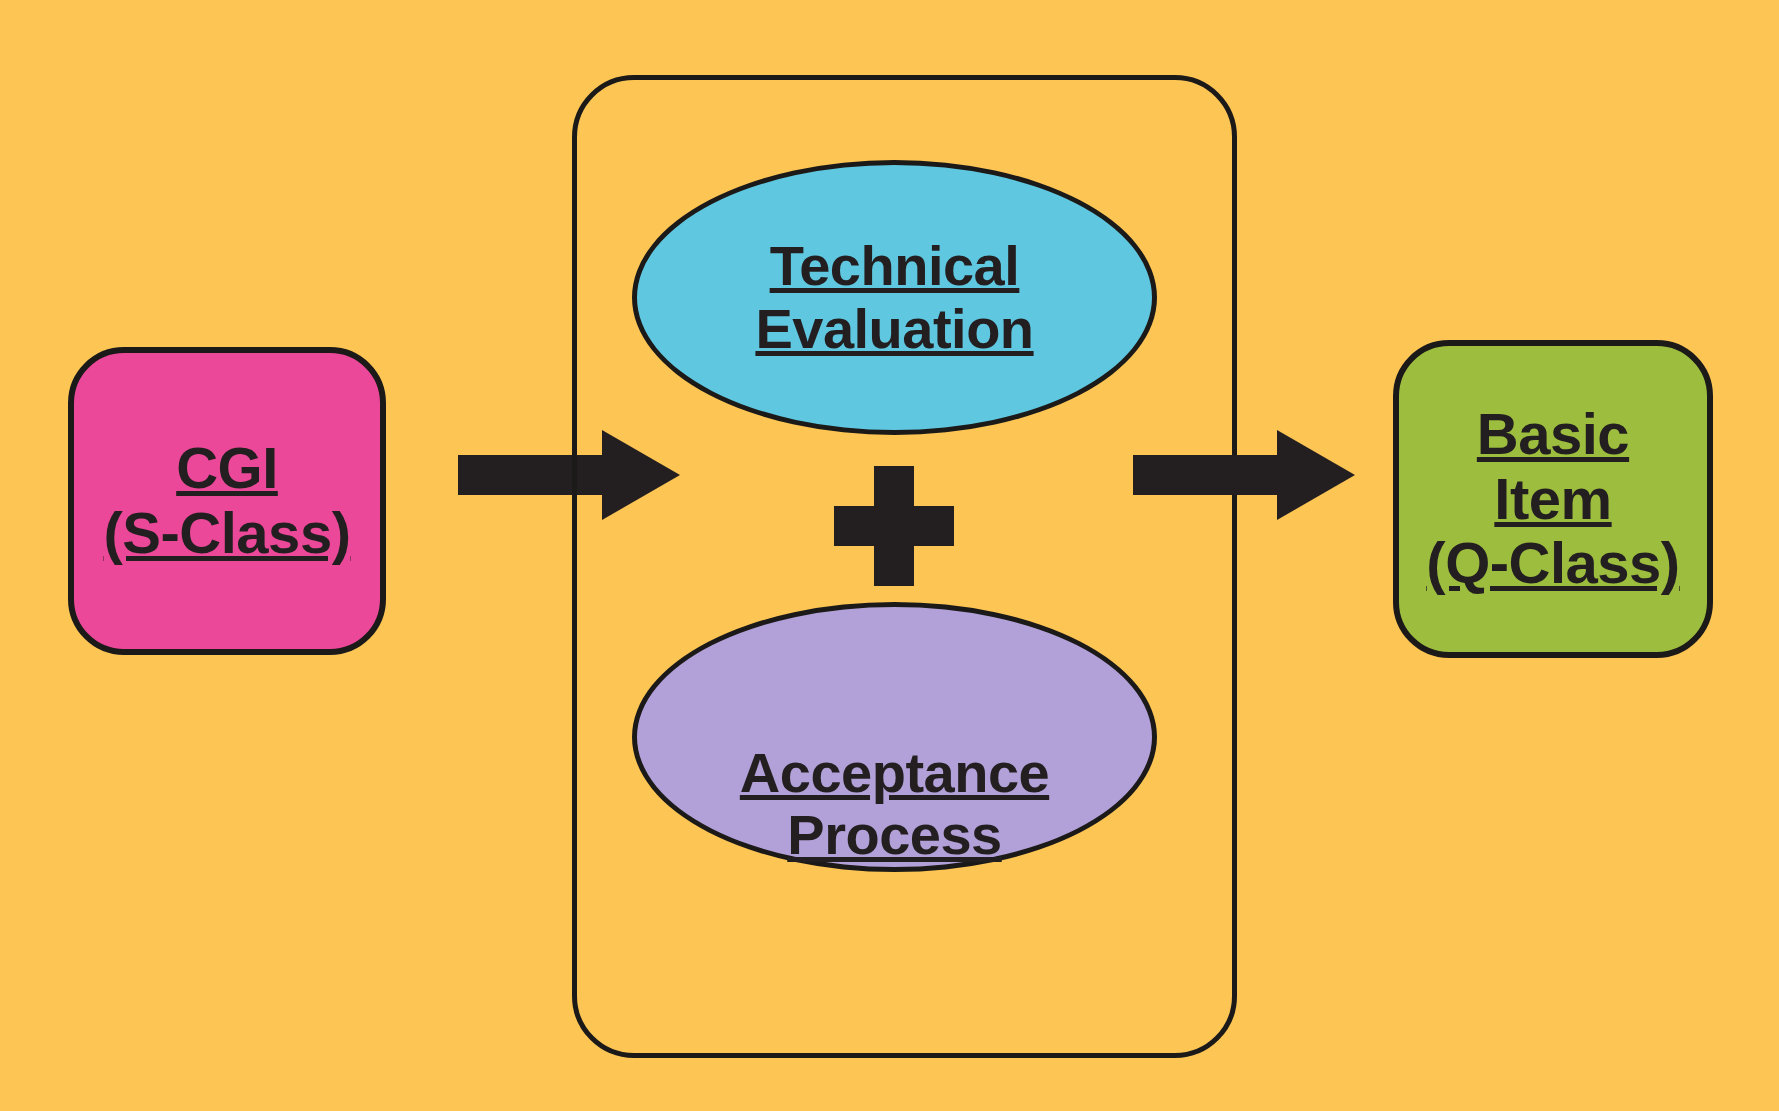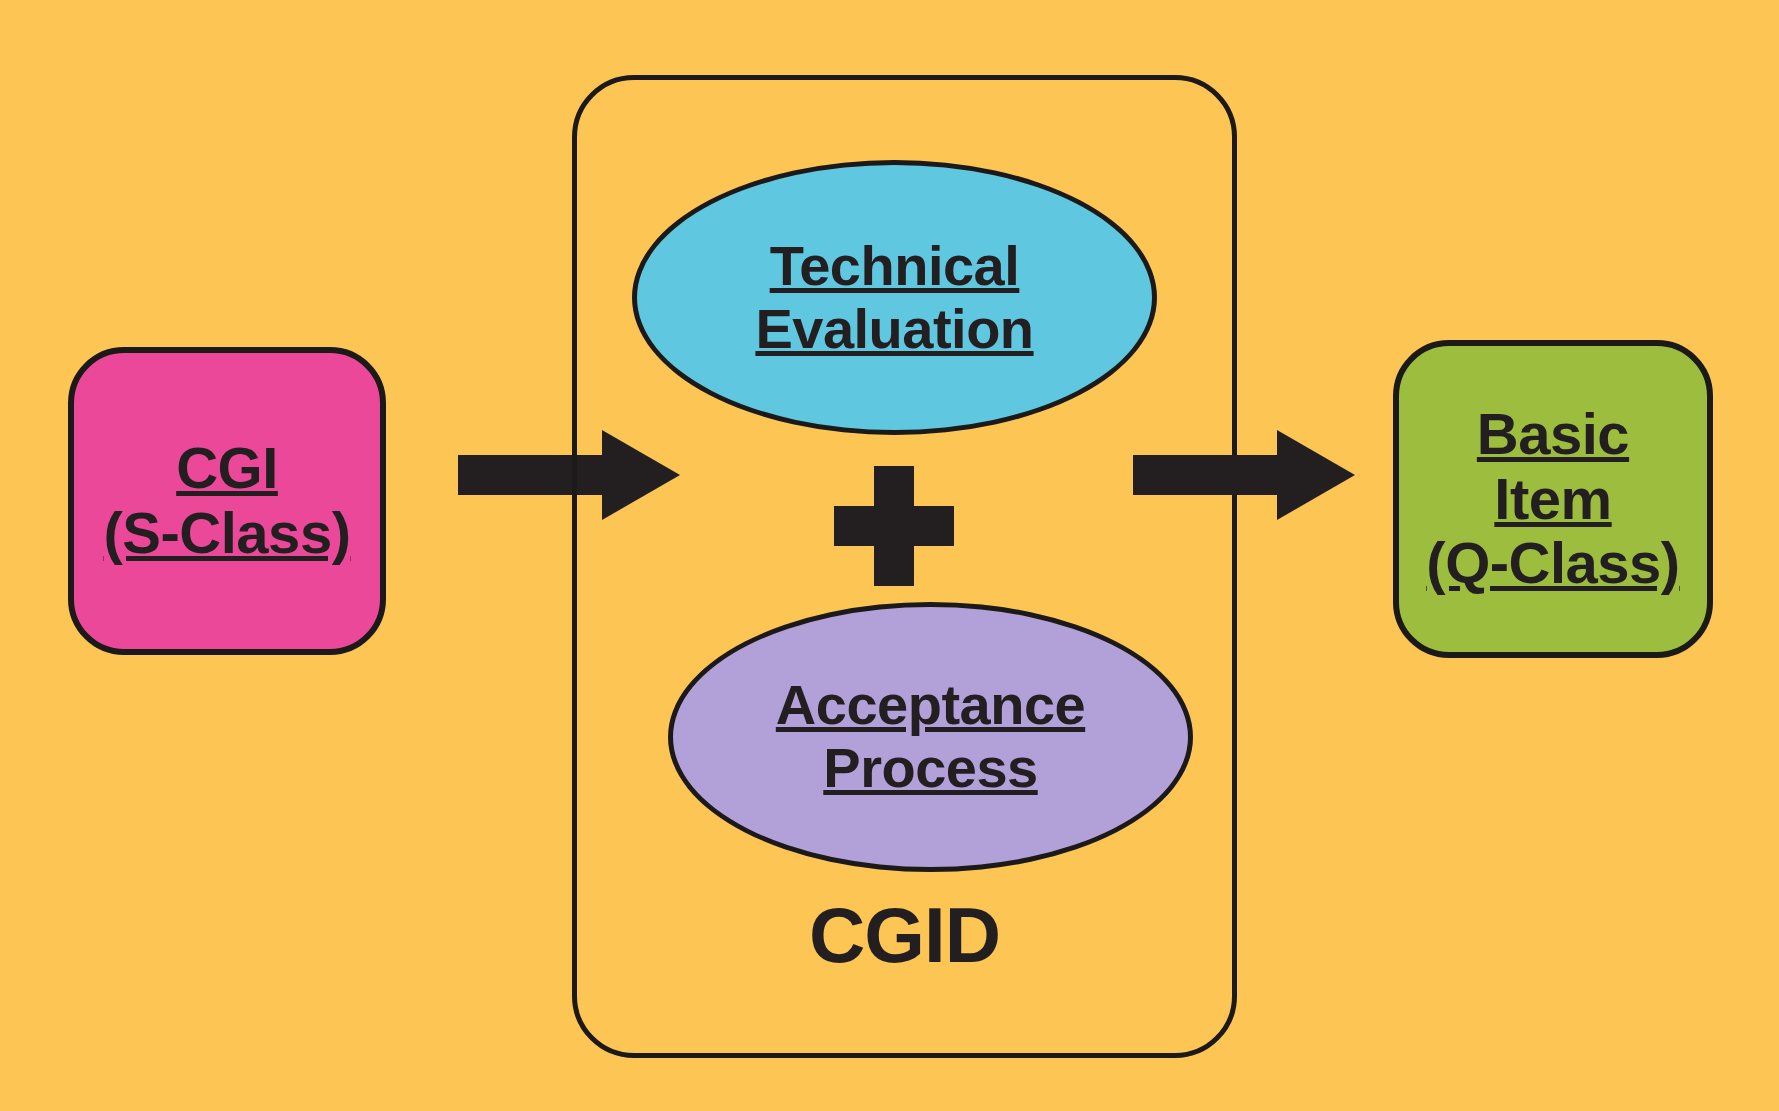--- a/index.html
+++ b/index.html
@@ -106,25 +106,26 @@
     font-size: 56px;
   }
   #ellipse-technical-evaluation {
     left: 632px;
     top: 160px;
     width: 525px;
     height: 275px;
     background: #5FC7E0;
   }
   #ellipse-acceptance-process {
-    left: 668px;
+    left: 632px;
     top: 602px;
     width: 525px;
     height: 270px;
     background: #B2A0D8;
+    align-items: flex-end;
   }
 
   
   #plus-sign {
     position: absolute;
     left: 834px;
     top: 466px;
     width: 120px;
     height: 120px;
   }
@@ -209,21 +210,20 @@
     <div id="plus-sign">
       <div class="bar-h"></div>
       <div class="bar-v"></div>
     </div>
 
     <div class="node-ellipse" id="ellipse-acceptance-process">
       <div class="shape-label">Acceptance
 Process</div>
     </div>
 
-    <div id="cgid-title">CGID</div>
 
     <div class="block-arrow" id="arrow-cgid-to-basic">
       <div class="tail"></div>
       <div class="head"></div>
     </div>
 
     <div class="node-box" id="box-basic-item">
       <div class="shape-label">Basic
 Item
 (Q-Class)</div>

